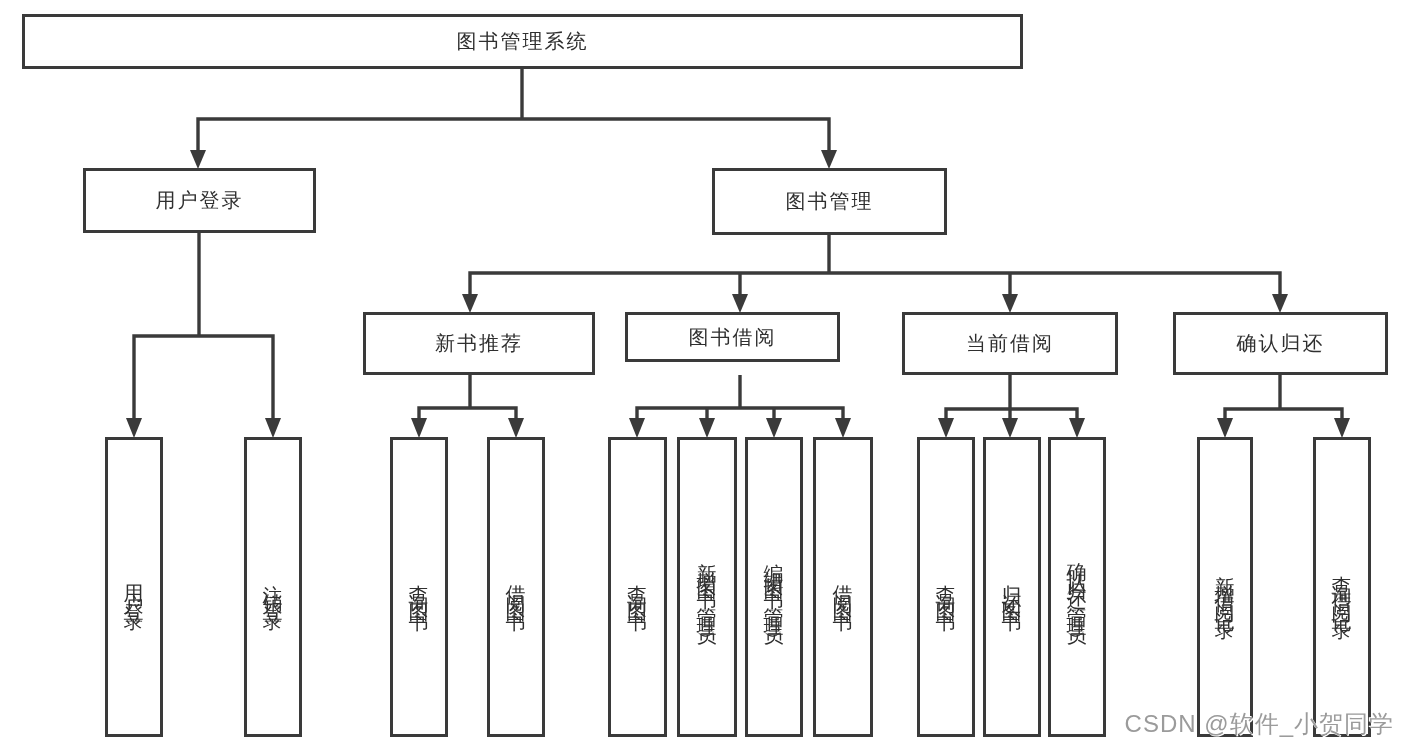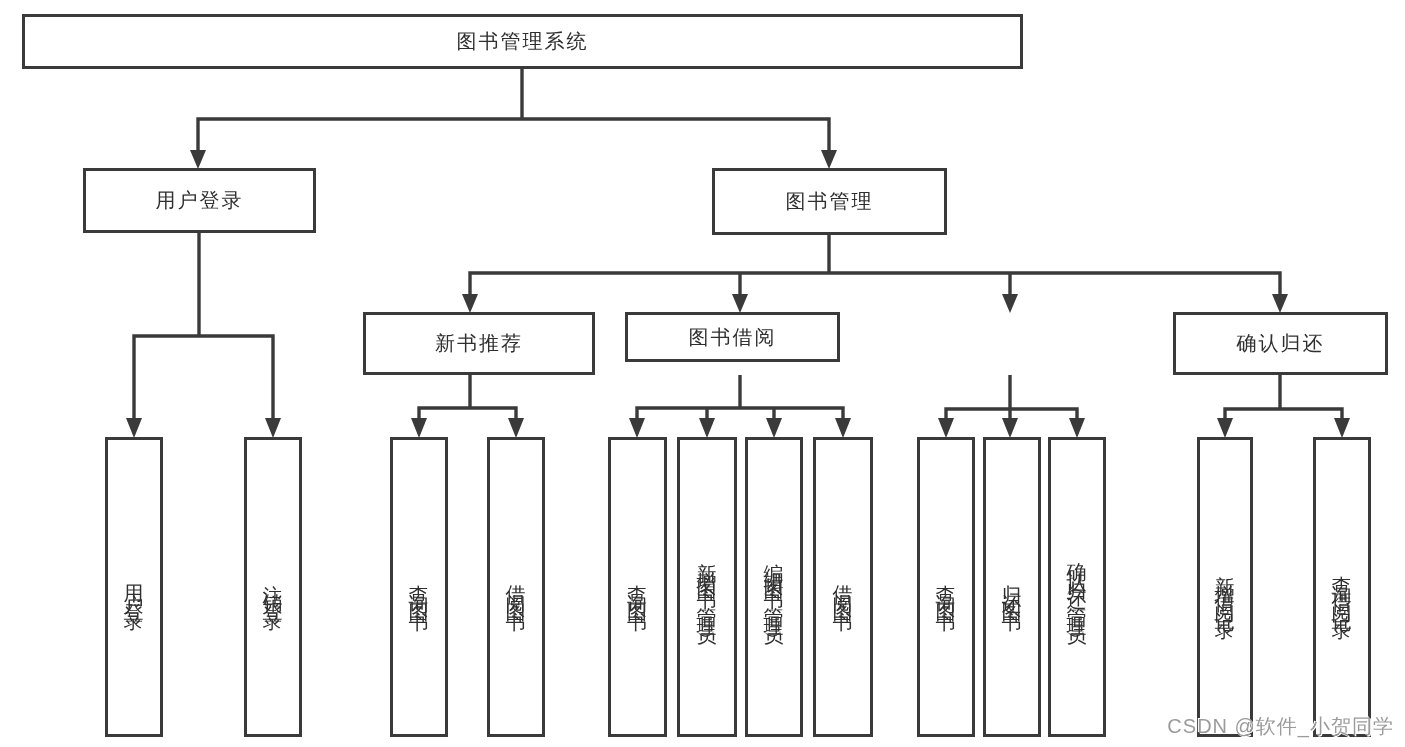--- a/index.html
+++ b/index.html
@@ -50,21 +50,21 @@
     writing-mode: vertical-rl;
     font-size: 20px;
     line-height: 1;
     letter-spacing: 9px;
     color: #2f2f2f;
   }
   .watermark {
     position: absolute;
     right: 11px;
     bottom: 7px;
-    font-size: 20px;
+    font-size: 24px;
     color: #9b9b9b;
     letter-spacing: 1px;
     text-shadow: 1px 1px 0 #ffffff, -1px -1px 0 #ffffff;
     white-space: nowrap;
   }
 </style>
 </head>
 <body>
 
 <div id="canvas">
@@ -124,20 +124,21 @@
     </g>
   </svg>
 
   <div class="node" style="left:22px; top:14px; width:1001px; height:55px;">图书管理系统</div>
 
   <div class="node" style="left:83px; top:168px; width:233px; height:65px;">用户登录</div>
   <div class="node" style="left:712px; top:168px; width:235px; height:67px;">图书管理</div>
 
   <div class="node" style="left:363px; top:312px; width:232px; height:63px;">新书推荐</div>
   <div class="node" style="left:625px; top:312px; width:215px; height:50px;">图书借阅</div>
+  <div class="node" style="left:902px; top:312px; width:216px; height:63px;">当前借阅</div>
   <div class="node" style="left:1173px; top:312px; width:215px; height:63px;">确认归还</div>
 
   <div class="leaf" style="left:105px; width:58px;">
     <span>用户登录</span>
   </div>
   <div class="leaf" style="left:244px; width:58px;">
     <span>注销登录</span>
   </div>
 
   <div class="leaf" style="left:390px; width:58px;">

